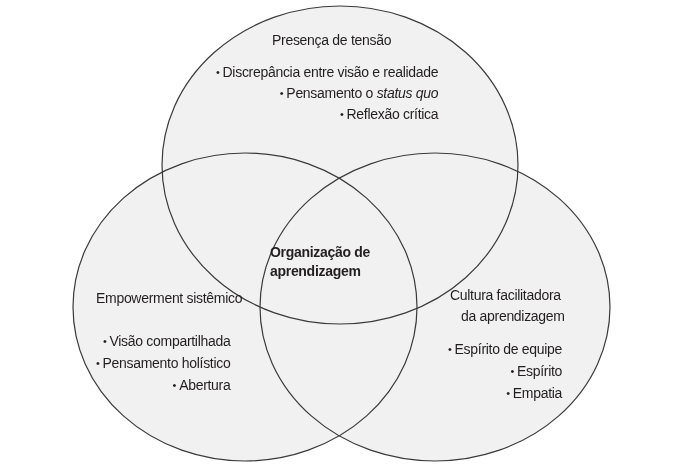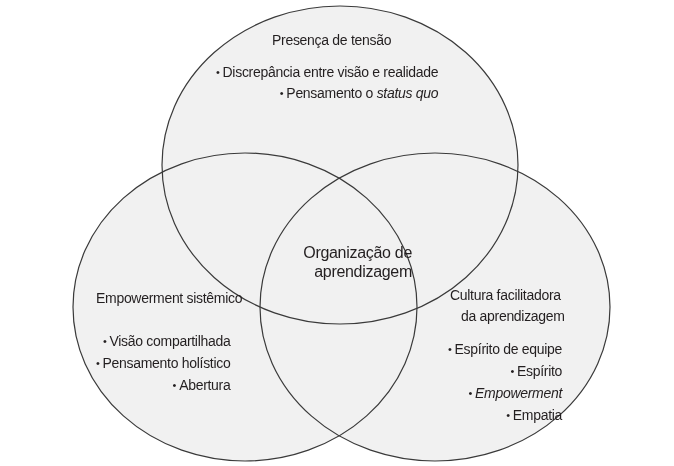--- a/index.html
+++ b/index.html
@@ -5,21 +5,21 @@
   html, body { margin: 0; padding: 0; background: #ffffff; }
   body { width: 674px; height: 466px; position: relative; overflow: hidden;
          font-family: "Liberation Sans", "DejaVu Sans", sans-serif; color: #231f20; }
   svg.venn { position: absolute; left: 0; top: 0; }
   .txt { position: absolute; font-size: 14px; line-height: 20px; white-space: nowrap; letter-spacing: -0.3px; }
   .title { font-size: 14px; }
   .list { margin: 0; padding: 0; list-style: none; text-align: right; }
   .list li { display: block; }
   .list li::before { content: "•"; margin-right: 3px; font-size: 11px; position: relative; top: -1px; }
   .it { font-style: italic; }
-  .center { text-align: right; font-weight: normal; font-size: 16px; line-height: 19px; }
+  .center { text-align: left; font-weight: bold; font-size: 14px; line-height: 19px; }
 </style>
 </head>
 <body>
 
 <svg class="venn" width="674" height="466" viewBox="0 0 674 466">
   <g fill="#f1f1f1" stroke="none">
     <ellipse cx="340" cy="165" rx="178" ry="159"></ellipse>
     <ellipse cx="245" cy="307" rx="172" ry="154"></ellipse>
     <ellipse cx="435" cy="307" rx="175" ry="154"></ellipse>
   </g>
@@ -27,20 +27,21 @@
     <ellipse cx="340" cy="165" rx="178" ry="159"></ellipse>
     <ellipse cx="245" cy="307" rx="172" ry="154"></ellipse>
     <ellipse cx="435" cy="307" rx="175" ry="154"></ellipse>
   </g>
 </svg>
 
 <div class="txt title" style="left:272px; top:30px;">Presença de tensão</div>
 <ul class="list txt" style="left:216px; top:62px;">
   <li><span>Discrepância entre visão e realidade</span></li>
   <li><span>Pensamento o </span><span class="it">status quo</span></li>
+  <li><span>Reflexão crítica</span></li>
 </ul>
 
 <div class="txt center" style="left:270px; top:243px; width:142px;">
   <div>Organização de</div>
   <div>aprendizagem</div>
 </div>
 
 <div class="txt title" style="left:96px; top:288px;">Empowerment sistêmico</div>
 <ul class="list txt" style="left:96px; top:331px; line-height:21px;">
   <li><span>Visão compartilhada</span></li>
@@ -48,15 +49,14 @@
   <li><span>Abertura</span></li>
 </ul>
 
 <div class="txt title" style="left:450px; top:285px; line-height:21px;">
   <div>Cultura facilitadora</div>
   <div style="padding-left:2px;margin-left:9px;">da aprendizagem</div>
 </div>
 <ul class="list txt" style="left:448px; top:339px; line-height:21px;">
   <li><span>Espírito de equipe</span></li>
   <li><span>Espírito</span></li>
-  <li><span class="it">Empowerment</span></li>
   <li><span>Empatia</span></li>
 </ul>
 
 </body></html>

